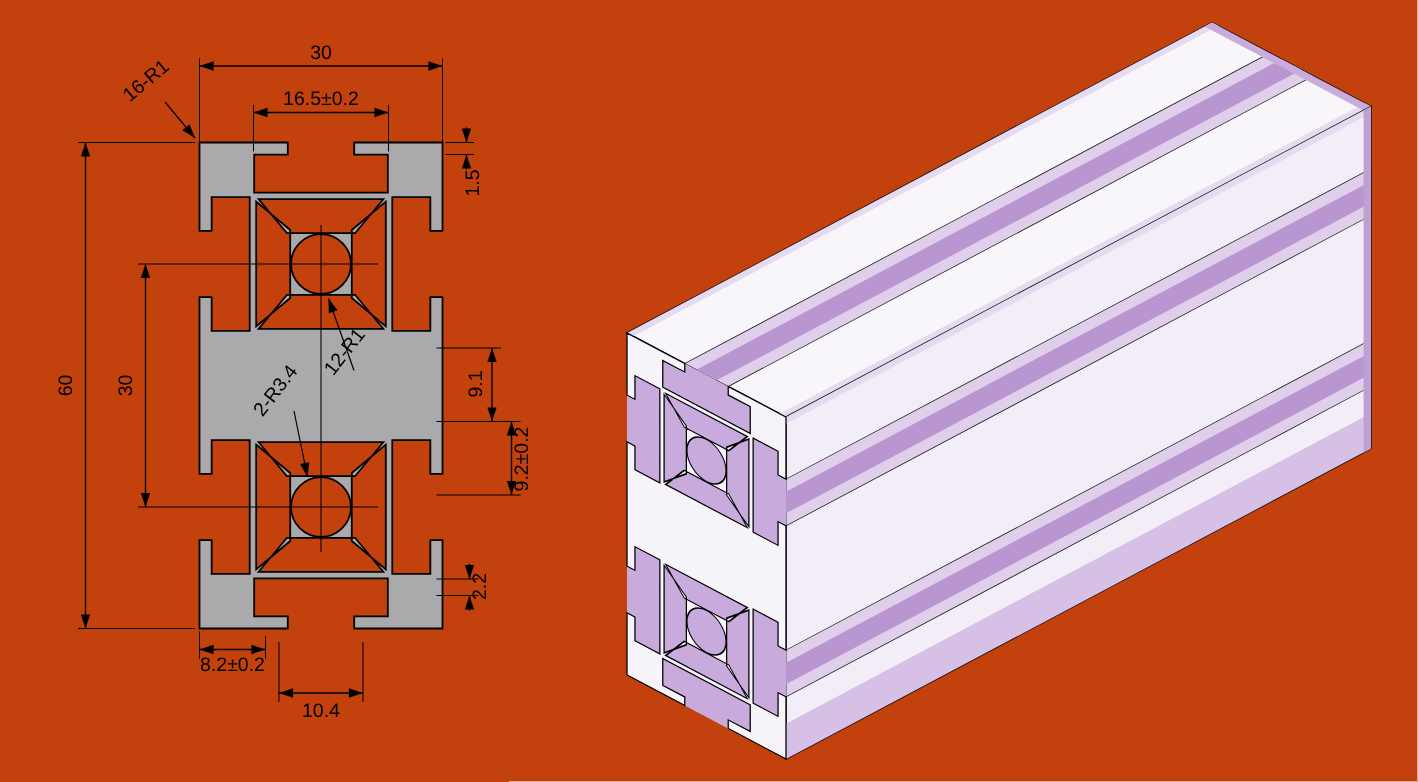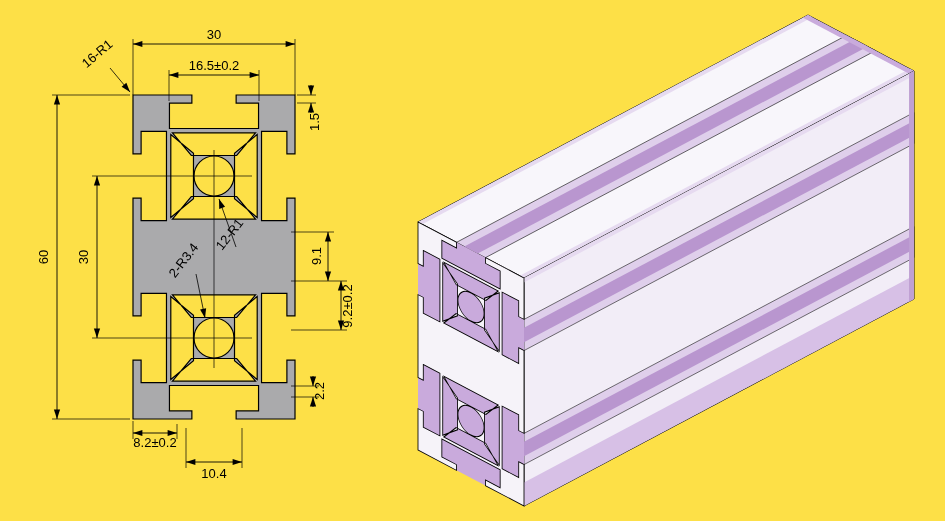--- a/index.html
+++ b/index.html
@@ -1,16 +1,16 @@
 <!DOCTYPE html>
 <html><head>
 <meta charset="utf-8">
 <style>
   html,body{margin:0;padding:0;background:#ffffff;}
-  .canvas{position:relative;width:945px;height:521px;background:#fde047;overflow:hidden;}
+  .canvas{position:relative;width:945px;height:521px;background:#c2410c;overflow:hidden;}
   svg{display:block;}
   .dimtext{font-family:"Liberation Sans",sans-serif;font-size:13px;fill:#000;}
   .dimline{stroke:#000;stroke-width:0.9;fill:none;}
   .extline{stroke:#000;stroke-width:0.7;fill:none;}
   .leader{stroke:#000;stroke-width:0.8;fill:none;}
 </style>
 </head>
 <body>
 
 <div class="canvas">

